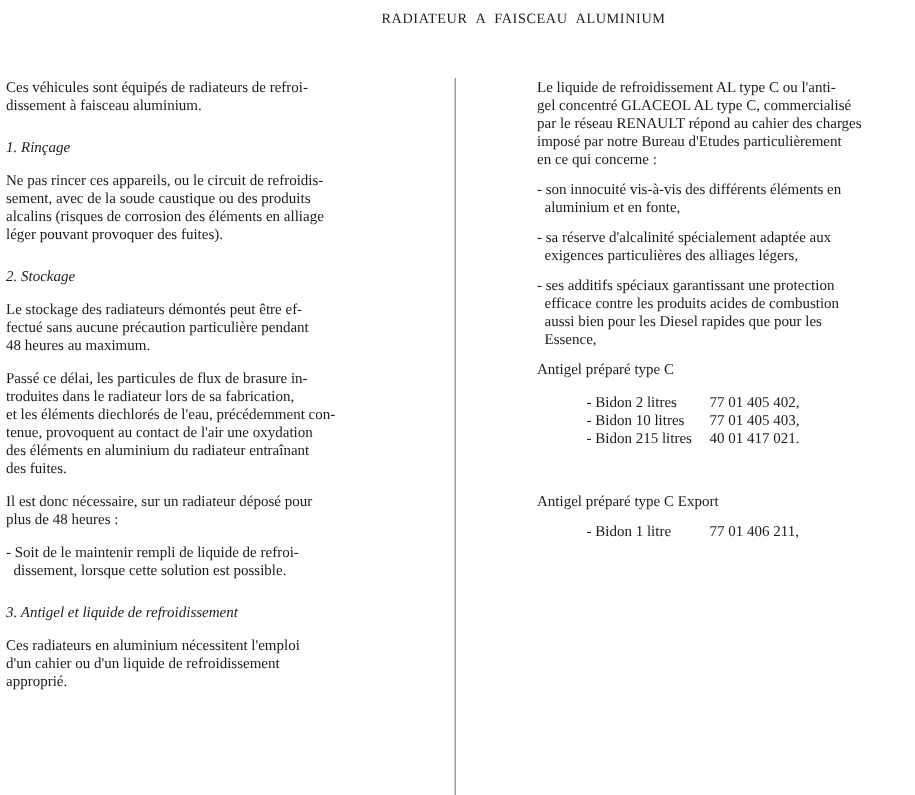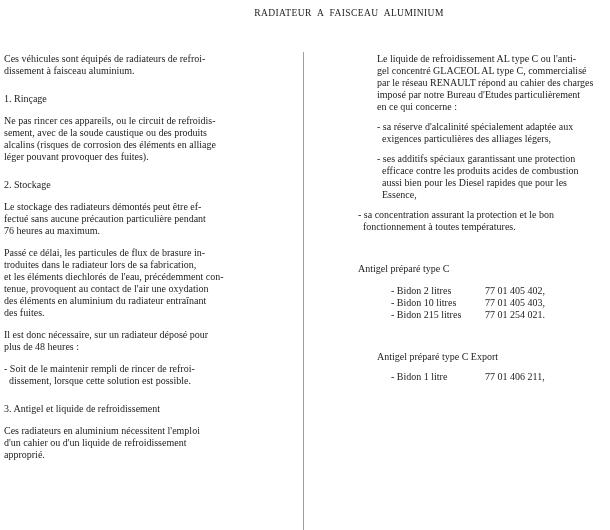--- a/index.html
+++ b/index.html
@@ -43,37 +43,37 @@
     top: 53px;
     font-size: 10px;
     line-height: 12px;
   }
   .col-left  { left: 4px;   width: 296px; }
   .col-right { left: 358px; width: 250px; }
   .p, .h {
     white-space: pre;
     margin: 0 0 10px 0;
   }
-  .h { margin: 16px 0 10px 0; }
-  .mb8  { margin-bottom: 8px; margin-left: 19px; }
+  .h { margin: 16px 0 10px 0; font-style: italic; }
+  .mb8  { margin-bottom: 8px; }
   .mb30 { margin-bottom: 30px; }
   .ref-table { margin: 0 0 30px 0; }
   .ref-table.last { margin-bottom: 0; }
   .ref-row {
     display: flex;
     line-height: 12px;
     white-space: pre;
   }
   .ref-label {
     display: inline-block;
     width: 82px;
     flex: 0 0 82px;
     margin-left: 33px;
   }
-  .ref-num { display: inline-block; margin-left: 12px; }
+  .ref-num { display: inline-block; }
 </style>
 </head>
 <body>
 
 <div class="page">
 
   <div class="title">RADIATEUR A FAISCEAU ALUMINIUM</div>
 
   <div class="divider"></div>
 
@@ -81,65 +81,65 @@
     <div class="p">Ces véhicules sont équipés de radiateurs de refroi-
 dissement à faisceau aluminium.</div>
     <div class="h">1. Rinçage</div>
     <div class="p">Ne pas rincer ces appareils, ou le circuit de refroidis-
 sement, avec de la soude caustique ou des produits
 alcalins (risques de corrosion des éléments en alliage
 léger pouvant provoquer des fuites).</div>
     <div class="h">2. Stockage</div>
     <div class="p">Le stockage des radiateurs démontés peut être ef-
 fectué sans aucune précaution particulière pendant
-76 heures au maximum.</div>
+48 heures au maximum.</div>
     <div class="p">Passé ce délai, les particules de flux de brasure in-
 troduites dans le radiateur lors de sa fabrication,
 et les éléments diechlorés de l'eau, précédemment con-
 tenue, provoquent au contact de l'air une oxydation
 des éléments en aluminium du radiateur entraînant
 des fuites.</div>
     <div class="p">Il est donc nécessaire, sur un radiateur déposé pour
 plus de 48 heures :</div>
-    <div class="p">- Soit de le maintenir rempli de rincer de refroi-
+    <div class="p">- Soit de le maintenir rempli de liquide de refroi-
   dissement, lorsque cette solution est possible.</div>
     <div class="h">3. Antigel et liquide de refroidissement</div>
     <div class="p">Ces radiateurs en aluminium nécessitent l'emploi
 d'un cahier ou d'un liquide de refroidissement
 approprié.</div>
   </div>
 
   <div class="col col-right">
     <div class="p mb8">Le liquide de refroidissement AL type C ou l'anti-
 gel concentré GLACEOL AL type C, commercialisé
 par le réseau RENAULT répond au cahier des charges
 imposé par notre Bureau d'Etudes particulièrement
 en ce qui concerne :</div>
+    <div class="p mb8">- son innocuité vis-à-vis des différents éléments en
+  aluminium et en fonte,</div>
     <div class="p mb8">- sa réserve d'alcalinité spécialement adaptée aux
   exigences particulières des alliages légers,</div>
     <div class="p mb8">- ses additifs spéciaux garantissant une protection
   efficace contre les produits acides de combustion
   aussi bien pour les Diesel rapides que pour les
   Essence,</div>
-    <div class="p mb30">- sa concentration assurant la protection et le bon
-  fonctionnement à toutes températures.</div>
 
     <div class="p">Antigel préparé type C</div>
     <div class="ref-table">
       <div class="ref-row">
         <span class="ref-label">- Bidon 2 litres</span>
         <span class="ref-num">77 01 405 402,</span>
       </div>
       <div class="ref-row">
         <span class="ref-label">- Bidon 10 litres</span>
         <span class="ref-num">77 01 405 403,</span>
       </div>
       <div class="ref-row">
         <span class="ref-label">- Bidon 215 litres</span>
-        <span class="ref-num">77 01 254 021.</span>
+        <span class="ref-num">40 01 417 021.</span>
       </div>
     </div>
 
     <div class="p mb8">Antigel préparé type C Export</div>
     <div class="ref-table last">
       <div class="ref-row">
         <span class="ref-label">- Bidon 1 litre</span>
         <span class="ref-num">77 01 406 211,</span>
       </div>
     </div>

